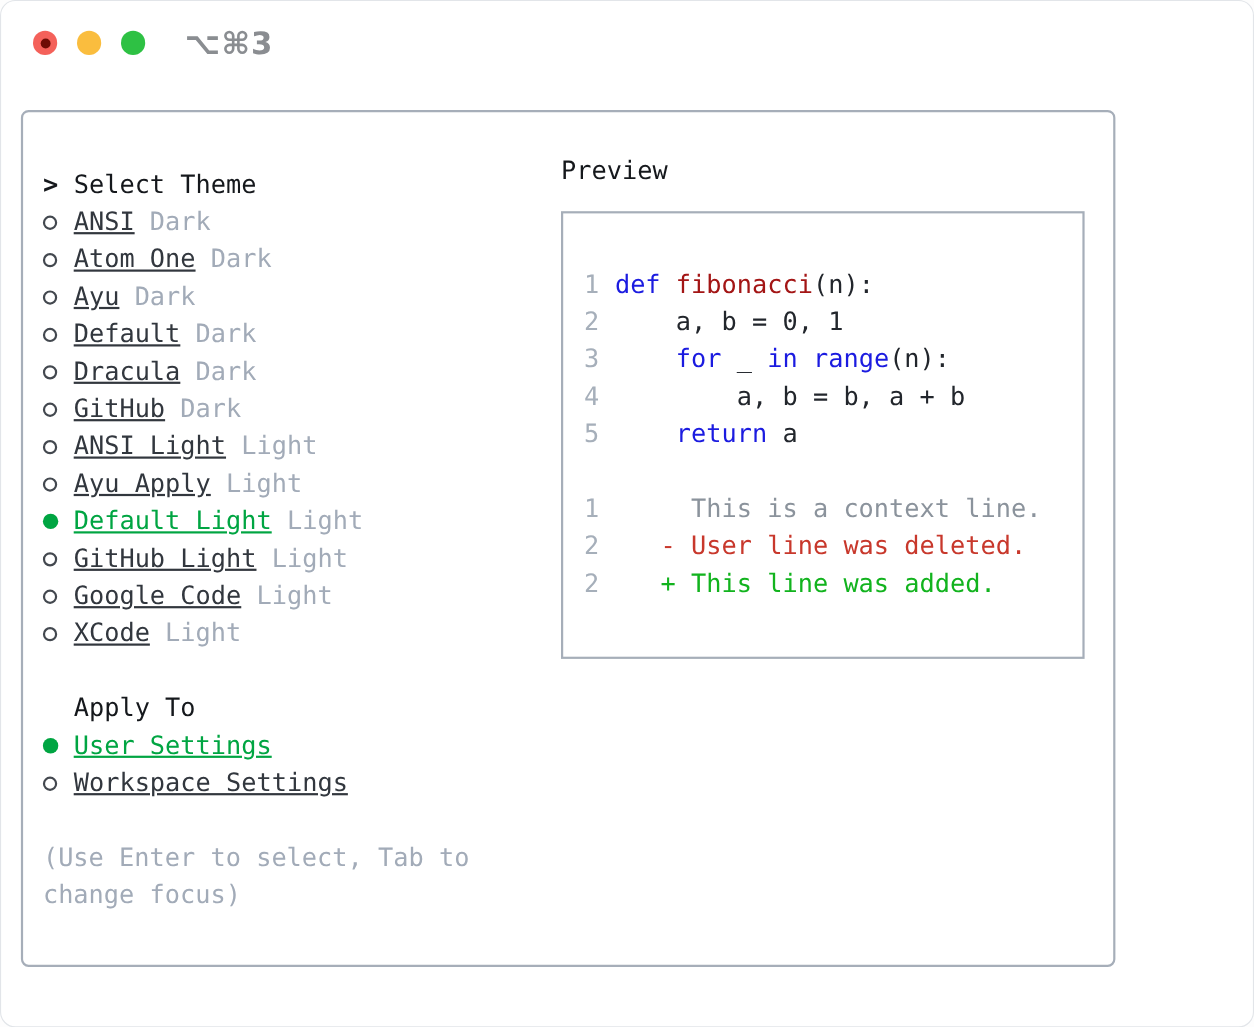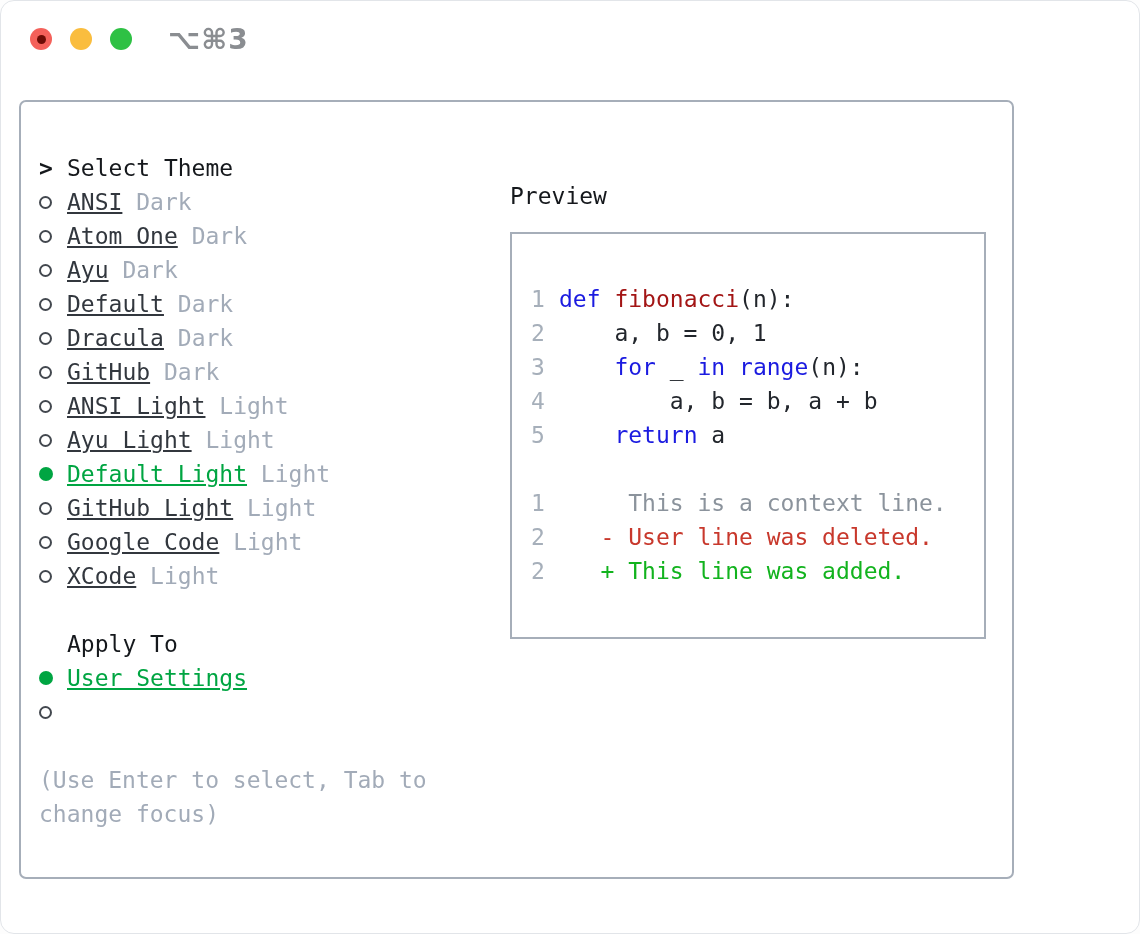--- a/index.html
+++ b/index.html
@@ -38,21 +38,21 @@
   .panel {
     position: absolute; left: 18px; top: 99px;
     width: 995px; height: 779px;
     border: 2px solid var(--panel-border);
     border-radius: 7px;
     box-sizing: border-box;
     display: flex;
     background: #ffffff;
   }
   .left-col  { width: 489px; flex: none; padding: 49px 0 0 18px; box-sizing: border-box; }
-  .right-col { flex: 1; padding-top: 77px; }
+  .right-col { flex: 1; padding-top: 37px; }
 
   .line {
     height: 34px; display: flex; align-items: center;
     font-size: 23px; white-space: pre; color: var(--text);
   }
   .marker { width: 28px; flex: none; display: flex; align-items: center; }
   .prompt { font-weight: bold; color: var(--bold-text); }
   .bold-title { font-weight: normal; color: var(--bold-text); }
   .radio {
     width: 13px; height: 13px; box-sizing: border-box;
@@ -106,37 +106,37 @@
       </div>
 
       <div id="theme-list">
           <div class="line"><span class="marker"><span class="radio"></span></span><span class="theme-name">ANSI</span><span class="variant"> Dark</span></div>
           <div class="line"><span class="marker"><span class="radio"></span></span><span class="theme-name">Atom One</span><span class="variant"> Dark</span></div>
           <div class="line"><span class="marker"><span class="radio"></span></span><span class="theme-name">Ayu</span><span class="variant"> Dark</span></div>
           <div class="line"><span class="marker"><span class="radio"></span></span><span class="theme-name">Default</span><span class="variant"> Dark</span></div>
           <div class="line"><span class="marker"><span class="radio"></span></span><span class="theme-name">Dracula</span><span class="variant"> Dark</span></div>
           <div class="line"><span class="marker"><span class="radio"></span></span><span class="theme-name">GitHub</span><span class="variant"> Dark</span></div>
           <div class="line"><span class="marker"><span class="radio"></span></span><span class="theme-name">ANSI Light</span><span class="variant"> Light</span></div>
-          <div class="line"><span class="marker"><span class="radio"></span></span><span class="theme-name">Ayu Light</span><span class="variant"> Light</span></div>
+          <div class="line"><span class="marker"><span class="radio"></span></span><span class="theme-name">Ayu Apply</span><span class="variant"> Light</span></div>
           <div class="line"><span class="marker"><span class="radio on"></span></span><span class="theme-name sel">Default Light</span><span class="variant"> Light</span></div>
           <div class="line"><span class="marker"><span class="radio"></span></span><span class="theme-name">GitHub Light</span><span class="variant"> Light</span></div>
           <div class="line"><span class="marker"><span class="radio"></span></span><span class="theme-name">Google Code</span><span class="variant"> Light</span></div>
           <div class="line"><span class="marker"><span class="radio"></span></span><span class="theme-name">XCode</span><span class="variant"> Light</span></div>
         </div>
 
       <div class="line"></div>
 
       <div class="line">
         <span class="marker"></span>
         <span class="apply-title">Apply To</span>
       </div>
 
       <div id="apply-list">
           <div class="line"><span class="marker"><span class="radio on"></span></span><span class="theme-name sel">User Settings</span></div>
-          <div class="line"><span class="marker"><span class="radio"></span></span></div>
+          <div class="line"><span class="marker"><span class="radio"></span></span><span class="theme-name">Workspace Settings</span></div>
         </div>
 
       <div class="line"></div>
 
       <div class="help">
         <div class="line">(Use Enter to select, Tab to</div>
         <div class="line">change focus)</div>
       </div>
     </div>
 

